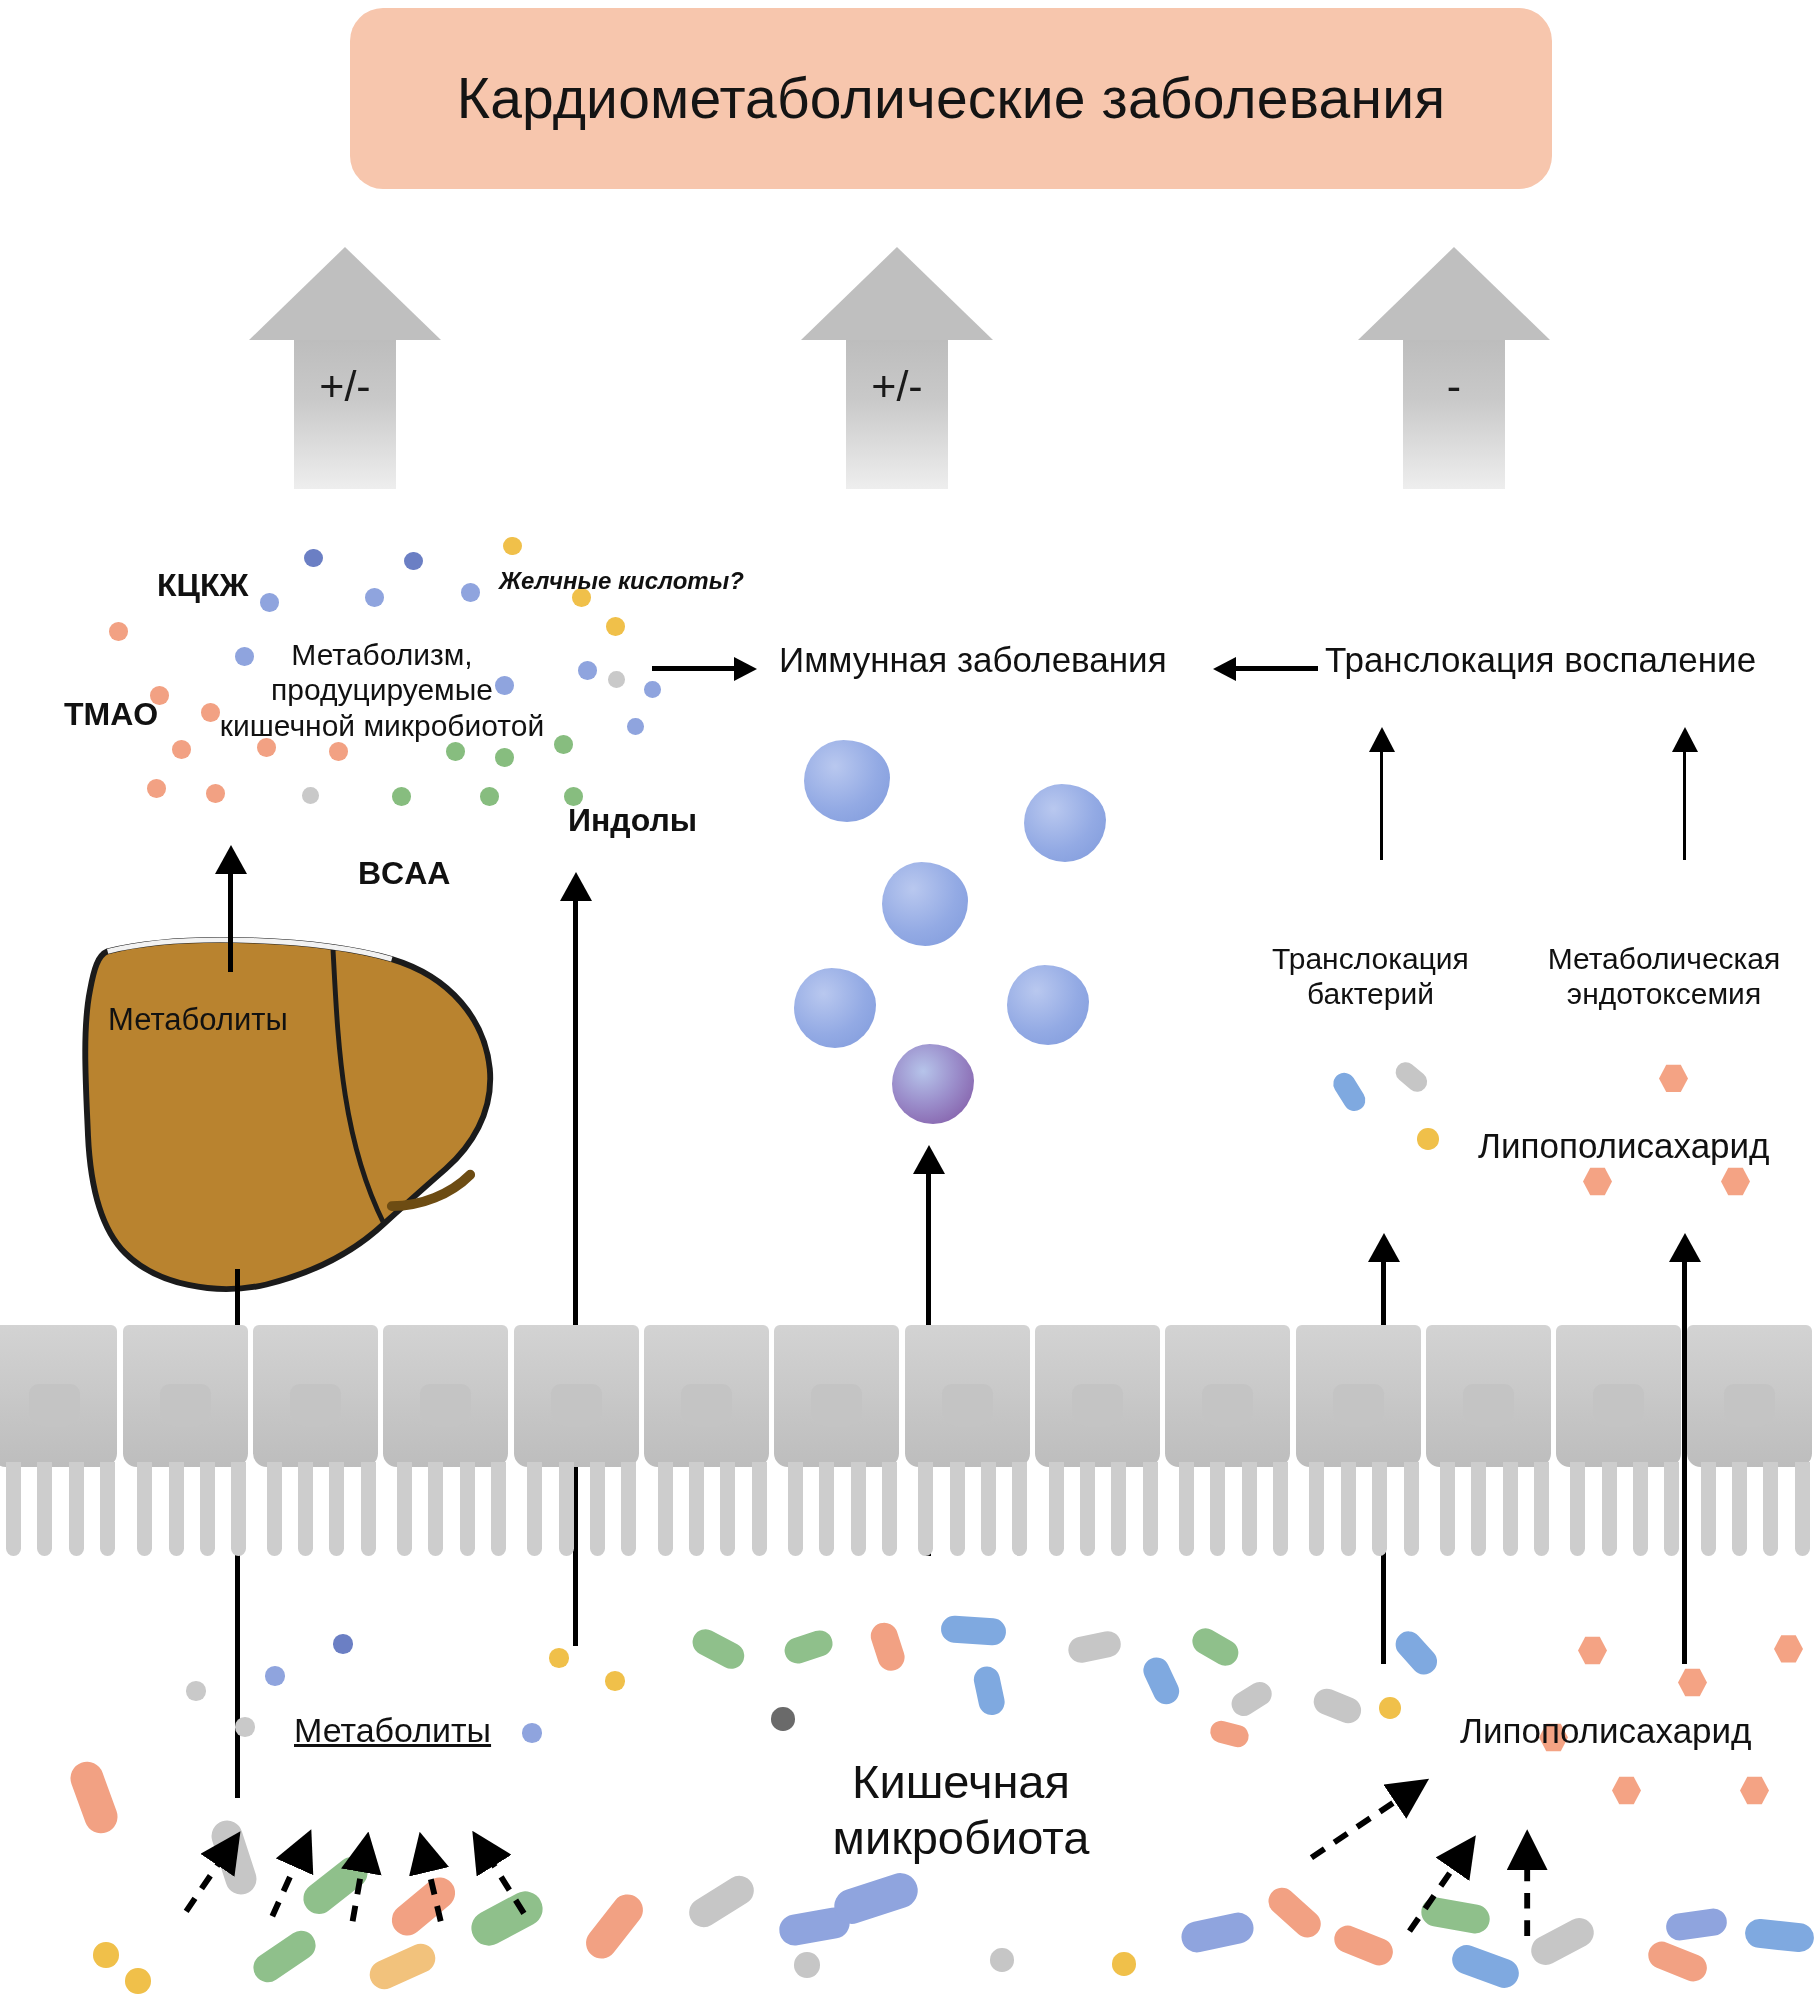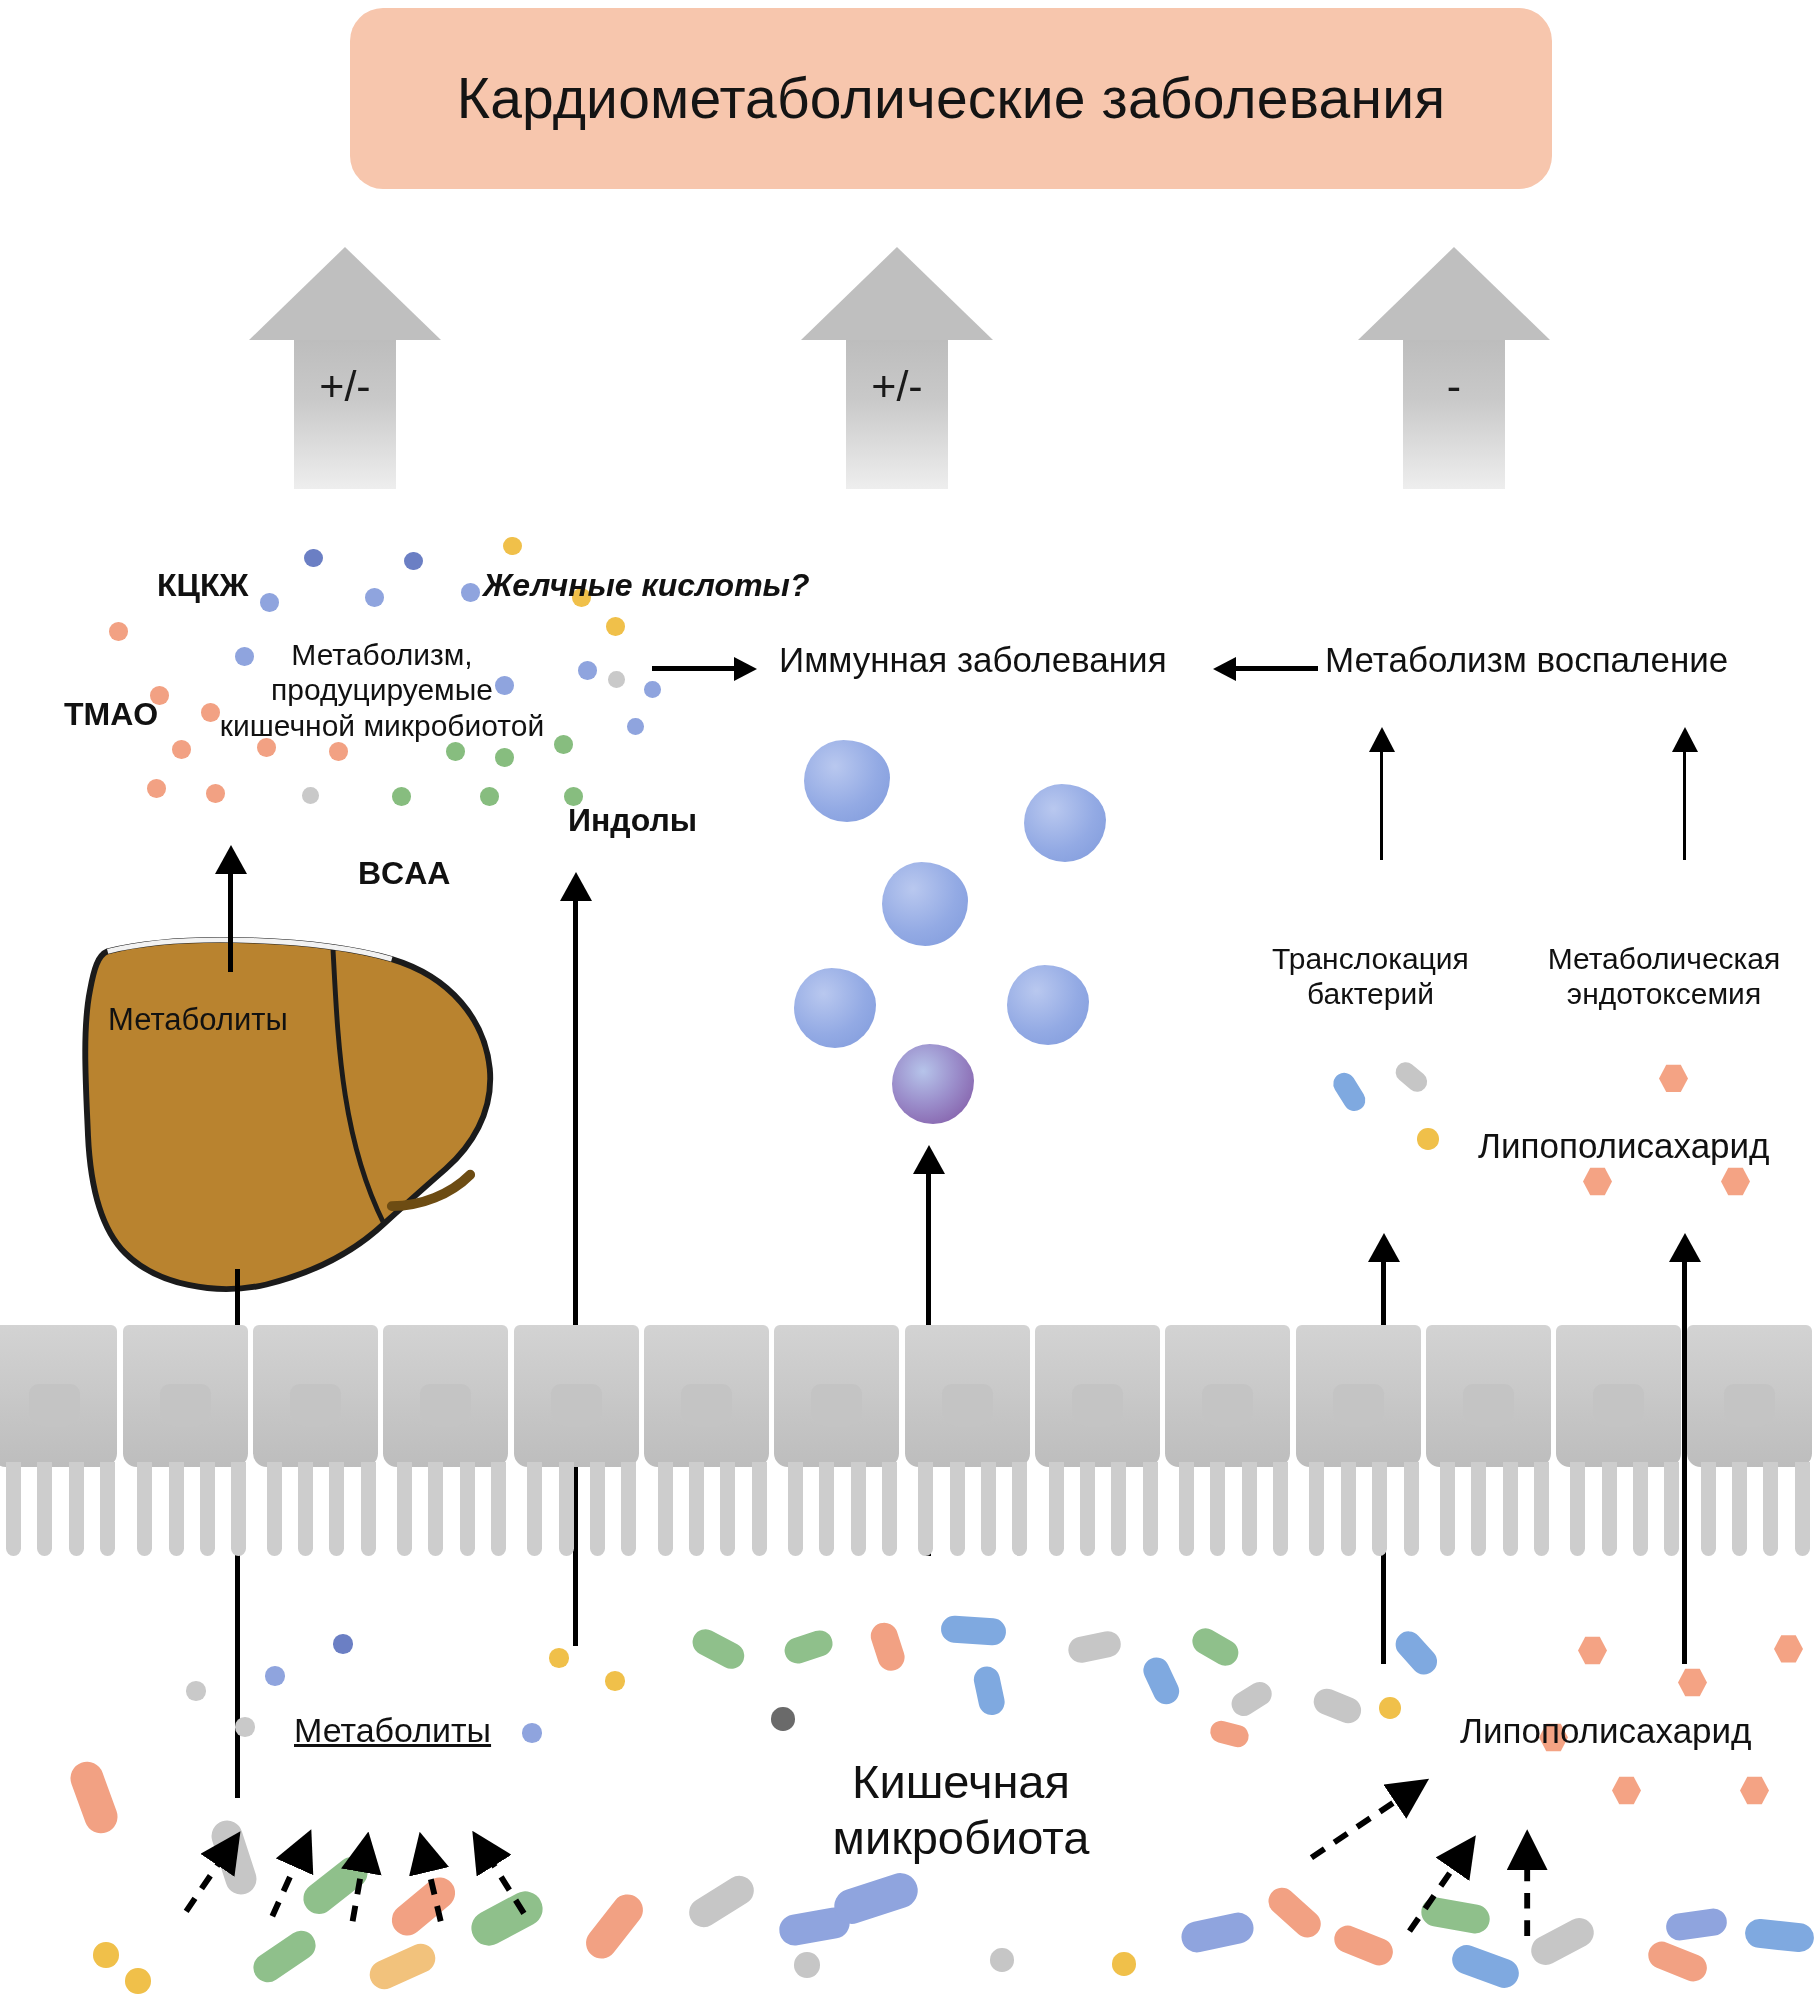--- a/index.html
+++ b/index.html
@@ -141,40 +141,40 @@
   <span class="dot" style="left:387px;top:214px;width:18.6px;height:18.6px;background:#87bd7f;"></span>
   <span class="dot" style="left:39px;top:245px;width:18.6px;height:18.6px;background:#f2a183;"></span>
   <span class="dot" style="left:98px;top:250px;width:18.6px;height:18.6px;background:#f2a183;"></span>
   <span class="dot" style="left:194px;top:253px;width:16.7px;height:16.7px;background:#c9c9c9;"></span>
   <span class="dot" style="left:284px;top:253px;width:18.6px;height:18.6px;background:#87bd7f;"></span>
   <span class="dot" style="left:372px;top:253px;width:18.6px;height:18.6px;background:#87bd7f;"></span>
   <span class="dot" style="left:456px;top:253px;width:18.6px;height:18.6px;background:#87bd7f;"></span>
 </div>
 
 <div class="abs txt bold" style="left:157px;top:567px;font-size:32px;">КЦКЖ</div>
-<div class="abs txt ital" style="left:483px;top:567px;font-size:32px;">Желчные кислоты?</div>
+<div class="abs txt ital" style="left:499px;top:567px;font-size:24px;">Желчные кислоты?</div>
 <div class="abs txt bold" style="left:64px;top:696px;font-size:32px;">TMAO</div>
 <div class="abs txt ctr" style="left:186px;top:637px;width:392px;font-size:30px;">
   <div>Метаболизм,</div>
   <div>продуцируемые</div>
   <div>кишечной микробиотой</div>
 </div>
 <div class="abs txt bold" style="left:568px;top:802px;font-size:32px;">Индолы</div>
 <div class="abs txt bold" style="left:358px;top:855px;font-size:32px;">BCAA</div>
 
 <div class="abs harrow" style="left:652px;top:657px;width:106px;">
   <div class="ln" style="width:82px;"></div>
   <div class="hd-r"></div>
 </div>
 <div class="abs txt" style="left:779px;top:639px;font-size:35px;">Иммунная заболевания</div>
 <div class="abs harrow" style="left:1213px;top:657px;width:106px;">
   <div class="hd-l"></div>
   <div class="ln" style="width:82px;"></div>
 </div>
-<div class="abs txt" style="left:1325px;top:639px;font-size:35px;">Метаболизм воспаление</div>
+<div class="abs txt" style="left:1325px;top:639px;font-size:35px;">Транслокация воспаление</div>
 
 <div class="abs varrow thin" style="left:1365px;top:727px;">
   <div class="hd"></div>
   <div class="ln" style="height:108px;"></div>
 </div>
 <div class="abs varrow thin" style="left:1668px;top:727px;">
   <div class="hd"></div>
   <div class="ln" style="height:108px;"></div>
 </div>
 

